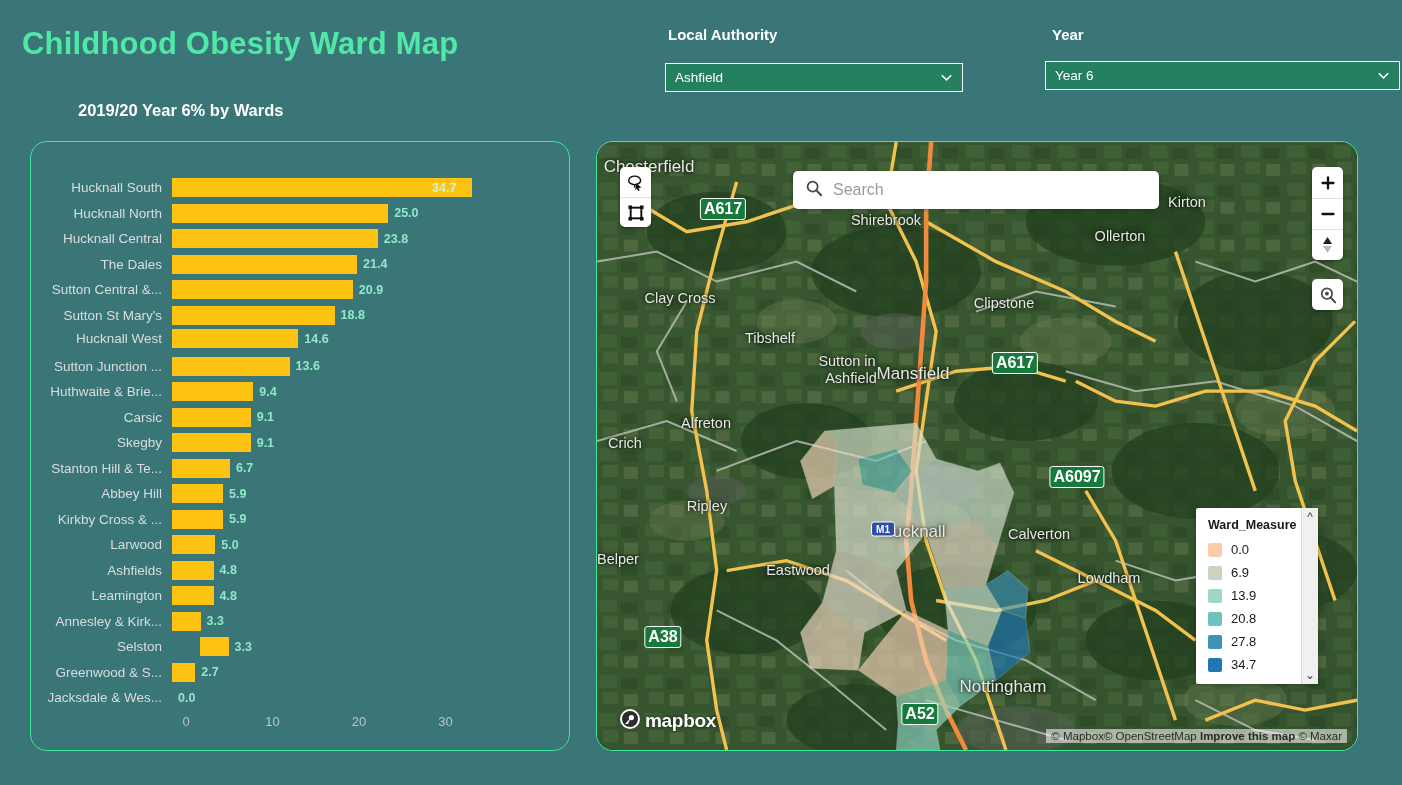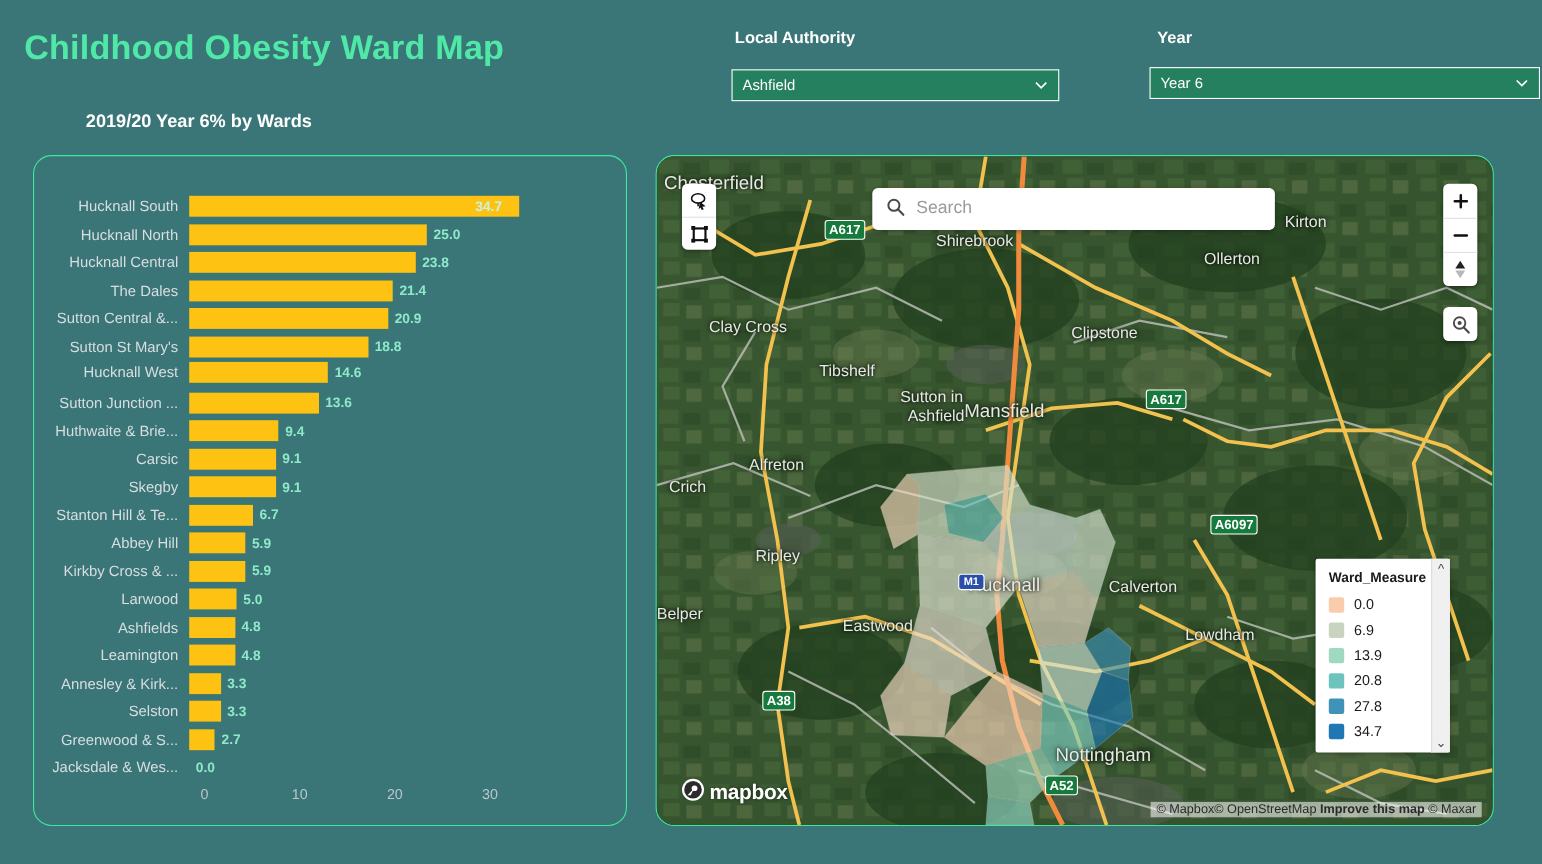--- a/index.html
+++ b/index.html
@@ -97,23 +97,23 @@
     font-size: 14.5px; color: #e6eae4;
     text-shadow: 0 0 3px rgba(0,0,0,.85), 0 0 6px rgba(0,0,0,.6);
     white-space: nowrap; pointer-events: none;
   }
   .map-place.big { font-size: 17px; }
   .map-place.two { line-height: 1.05; text-align: center; }
 
   .road-shield {
     position: absolute;
     background: #167a3d; color: #ffffff;
-    font-size: 12px; font-weight: bold;
+    font-size: 16px; font-weight: bold;
     border: 1px solid #ffffff; border-radius: 3px;
-    padding: 1px 3px; white-space: nowrap; margin-left: 45px;
+    padding: 1px 3px; white-space: nowrap;
   }
   .mway-shield {
     position: absolute;
     background: #2b4fa8; color: #ffffff;
     font-size: 10px; font-weight: bold;
     border: 1px solid #ffffff; border-radius: 3px;
     padding: 1px 4px;
   }
 
   
@@ -350,21 +350,21 @@
           <span class="bar-val">4.8</span>
         </div>
       </div>
       <div class="bar-row" style="top: 466.5px;">
         <div class="bar-label">Annesley &amp; Kirk...</div>
         <div class="bar-wrap">
           <div class="bar" style="width: 28.5405px; background: rgb(253, 194, 18);"></div>
           <span class="bar-val">3.3</span>
         </div>
       </div>
-      <div class="bar-row" style="top: 492px;">
+      <div class="bar-row" style="top: 492px; gap: 28px;">
         <div class="bar-label">Selston</div>
         <div class="bar-wrap">
           <div class="bar" style="width: 28.5405px; background: rgb(253, 194, 18);"></div>
           <span class="bar-val">3.3</span>
         </div>
       </div>
       <div class="bar-row" style="top: 517.5px;">
         <div class="bar-label">Greenwood &amp; S...</div>
         <div class="bar-wrap">
           <div class="bar" style="width: 23.3514px; background: rgb(253, 194, 18);"></div>

